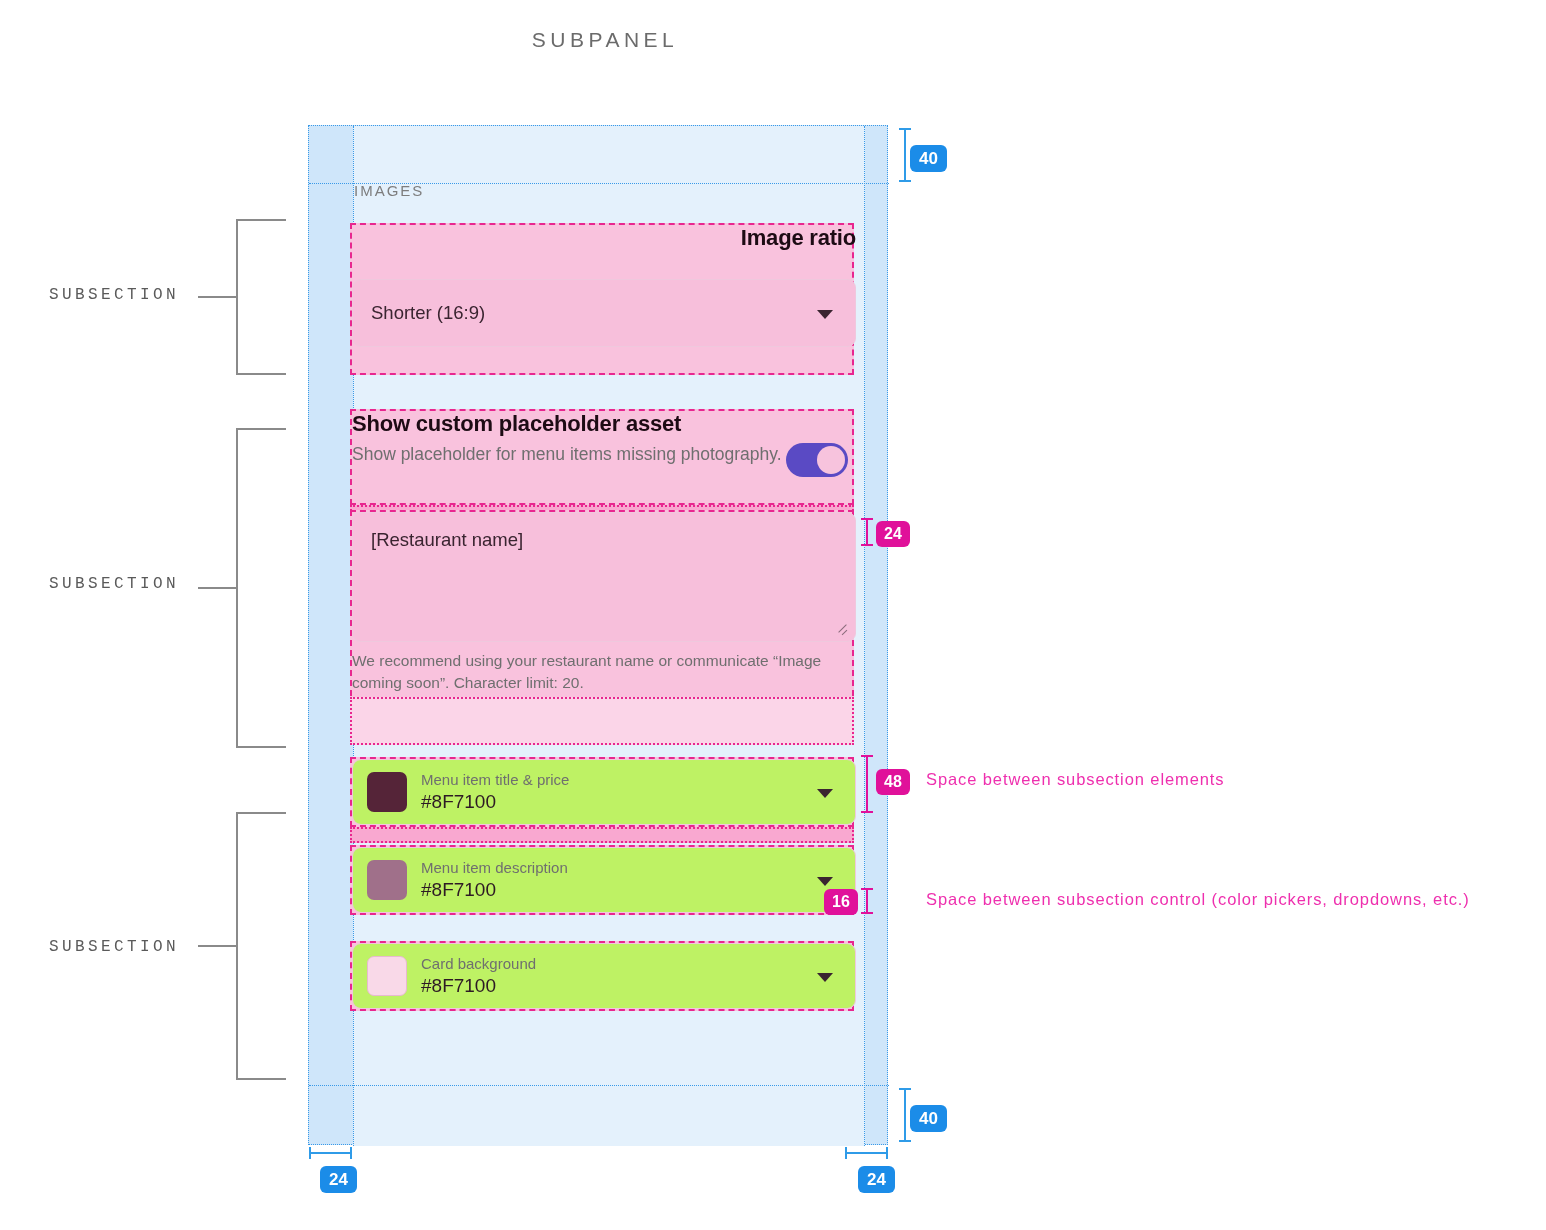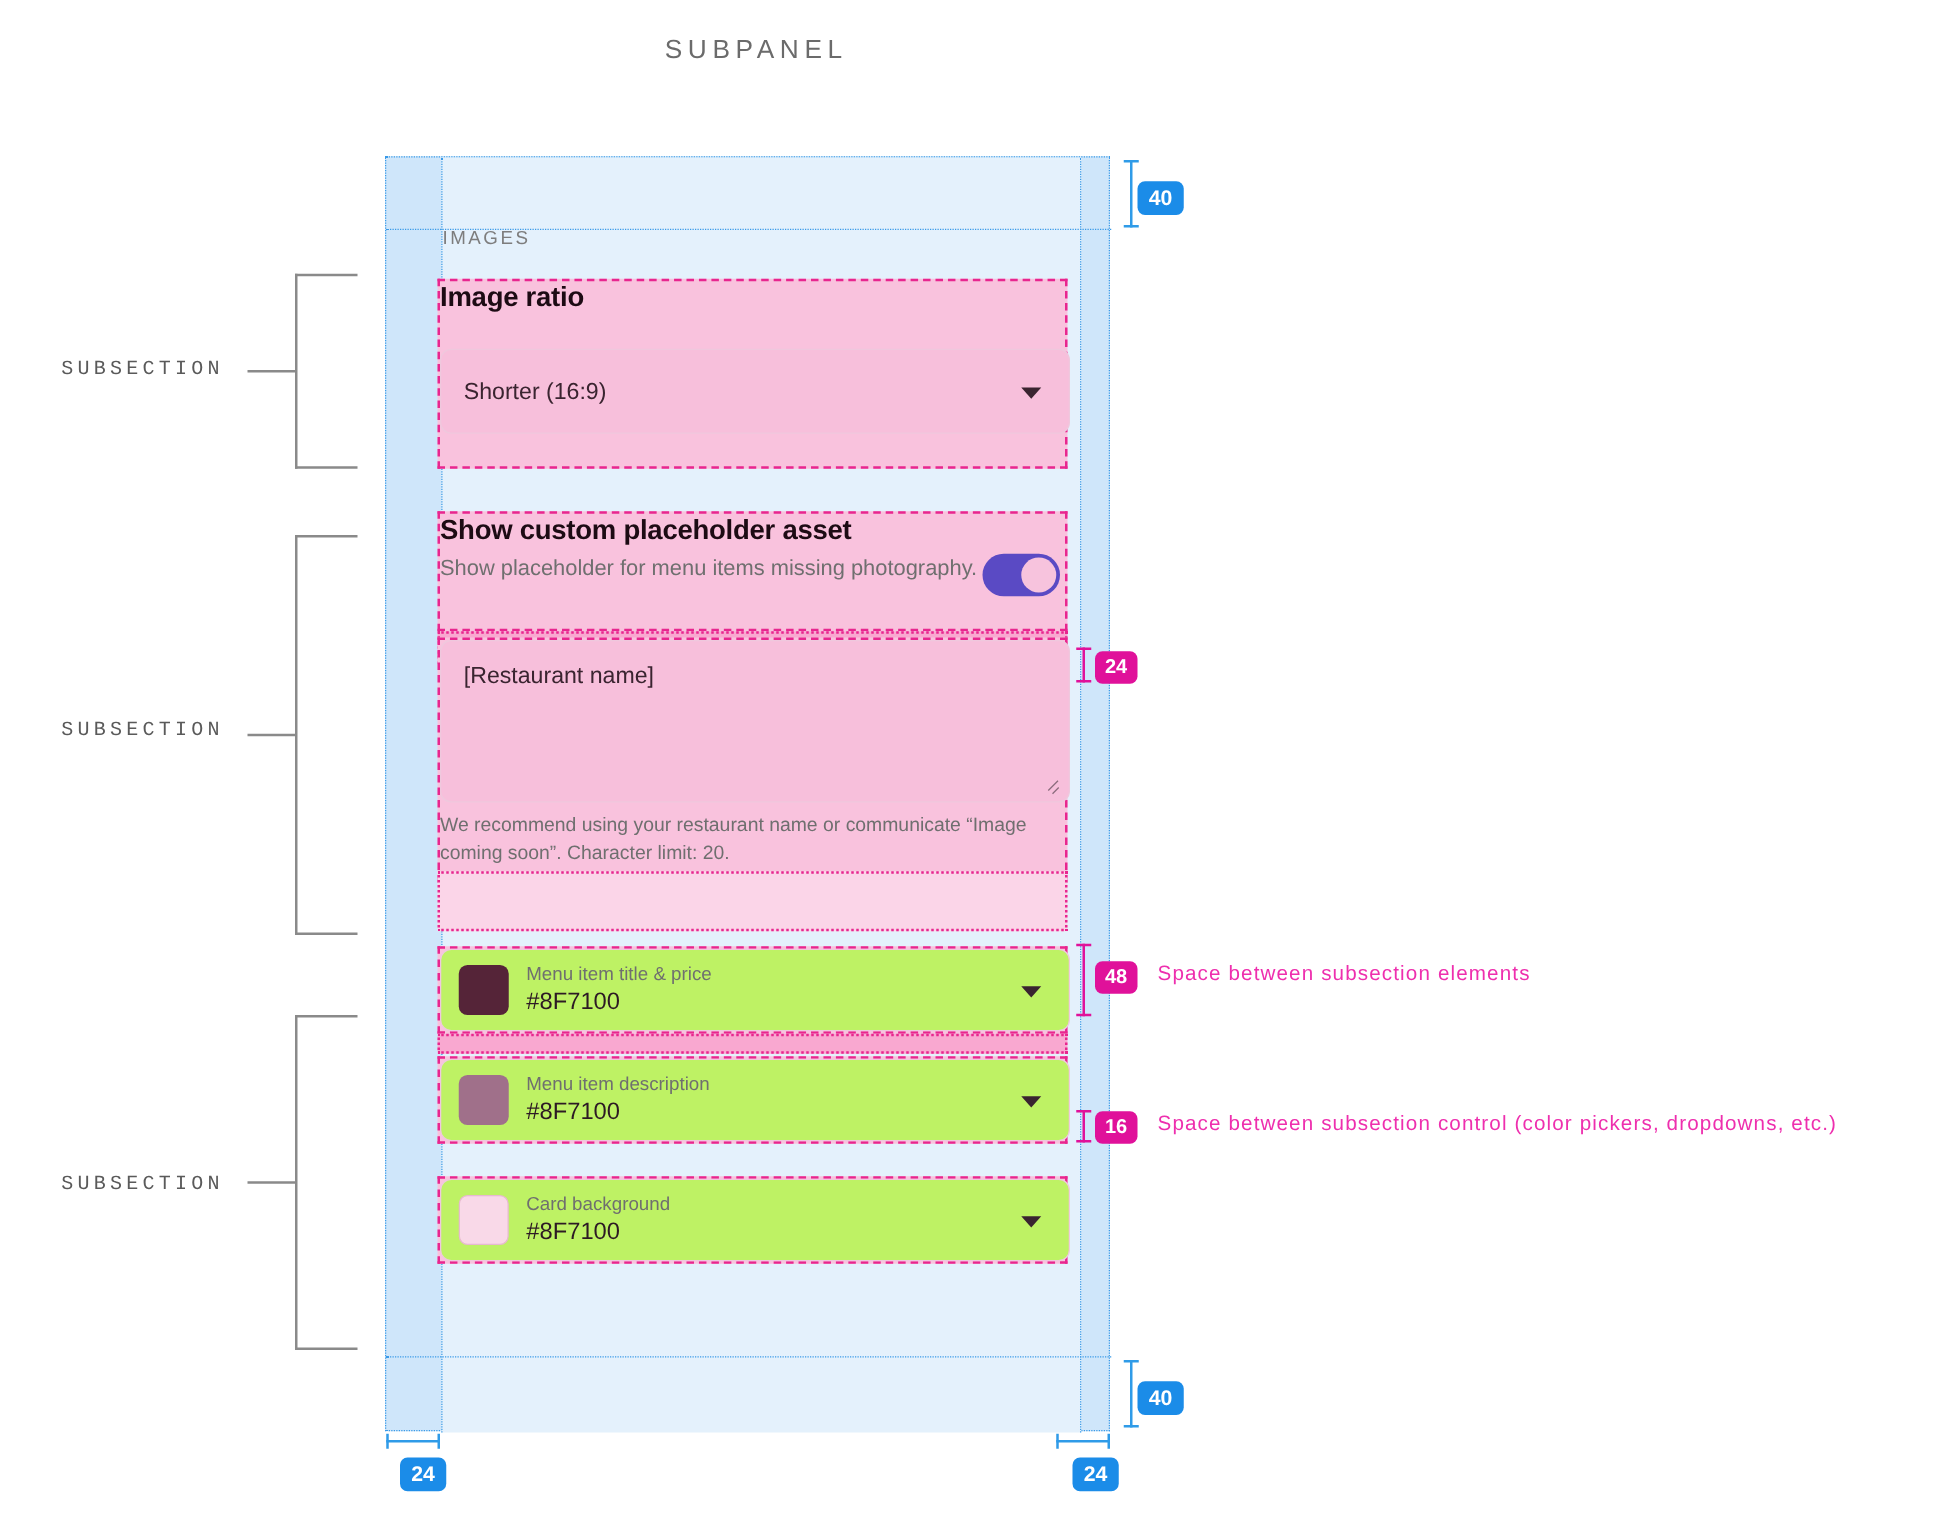--- a/index.html
+++ b/index.html
@@ -193,21 +193,21 @@
     <div class="pad-line-top"></div>
     <div class="pad-line-bottom"></div>
   </div>
 
   <div class="content">
 
     <div class="section-label">IMAGES</div>
 
     <div class="grp" style="position:relative;">
       <div class="dash-magenta" style="position:absolute;left:-2px;top:-2px;width:504px;height:152px;background:#f9c2dd;"></div>
-      <div style="position:relative;">
+      <div style="position:relative;text-align:right;">
         <div class="grp-title">Image ratio</div>
         <div style="height:28px;"></div>
         <div class="dropdown">
           <span>Shorter (16:9)</span>
           <span class="caret"></span>
         </div>
       </div>
     </div>
 
     <div style="height:64px;"></div>
@@ -322,16 +322,16 @@
   <div class="badge-blue" style="left:858px;top:1166px;">24</div>
 
   <div class="vrule mag" style="left:866px;top:518px;height:28px;"></div>
   <div class="badge-magenta" style="left:876px;top:521px;">24</div>
 
   <div class="vrule mag" style="left:866px;top:755px;height:58px;"></div>
   <div class="badge-magenta" style="left:876px;top:769px;">48</div>
   <div class="note" style="left:926px;top:770px;">Space between subsection elements</div>
 
   <div class="vrule mag" style="left:866px;top:888px;height:26px;"></div>
-  <div class="badge-magenta" style="left:876px;top:889px;">16</div>
+  <div class="badge-magenta" style="left:824px;top:889px;">16</div>
   <div class="note" style="left:926px;top:890px;">Space between subsection control (color pickers, dropdowns, etc.)</div>
 
 </div>
 
 </body></html>

